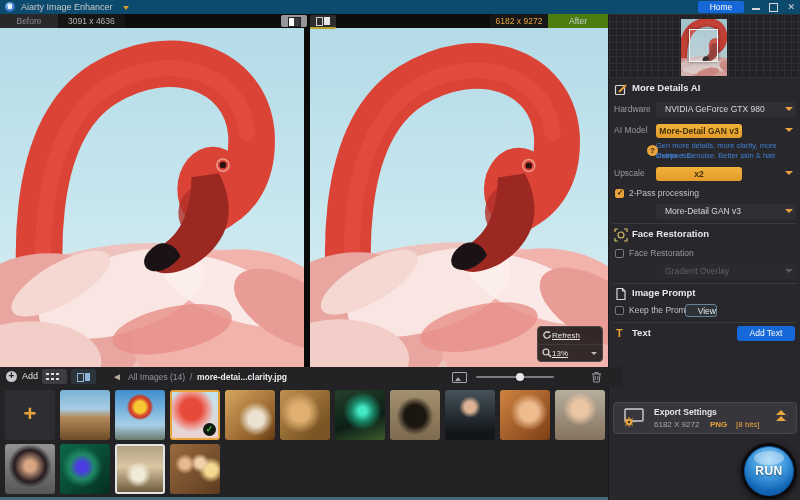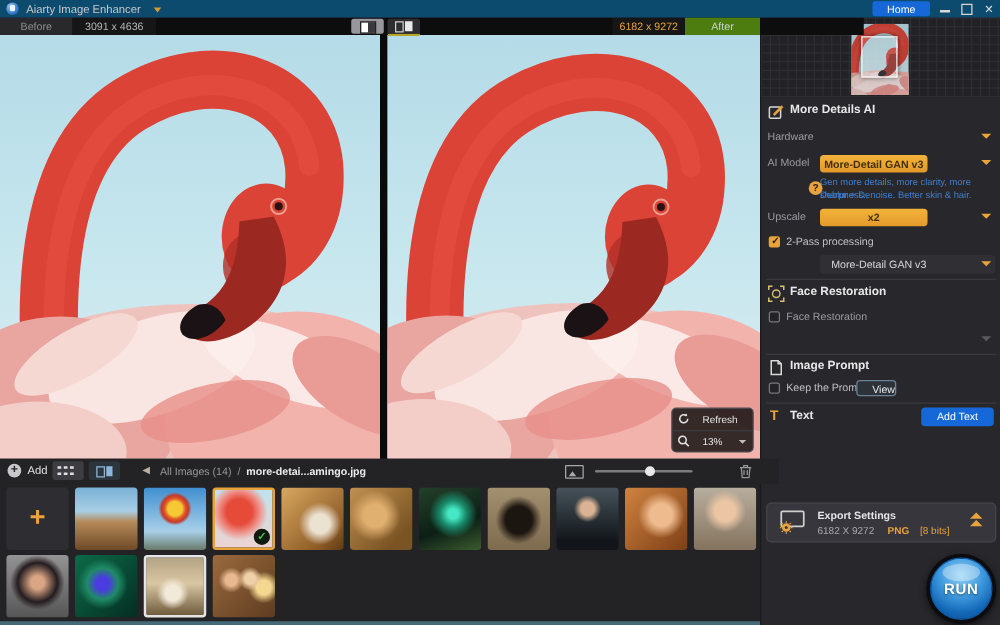--- a/index.html
+++ b/index.html
@@ -9,38 +9,38 @@
   .app-logo{position:absolute;left:5px;top:2px;width:10px;height:10px;border-radius:50%;
     background:radial-gradient(circle at 35% 30%,#9fc6ef,#3f7fd0 55%,#1d4f96);}
   .app-logo::after{content:"";position:absolute;left:3px;top:2px;width:4px;height:5px;background:#eef4fb;border-radius:1px;}
   .app-title{position:absolute;left:21px;top:2px;font-size:9px;color:#c9c9cc;}
   .title-chev{position:absolute;left:123px;top:6px;width:0;height:0;border-left:3.5px solid transparent;border-right:3.5px solid transparent;border-top:4px solid #d89a28;}
   .home-btn{position:absolute;right:56px;top:1px;width:46px;height:12px;background:#1668d8;border-radius:2px;color:#fff;font-size:8.5px;text-align:center;line-height:12px;}
   .win-min{position:absolute;right:40px;top:8px;width:8px;height:1.5px;background:#d8d8d8;}
   .win-max{position:absolute;right:22px;top:3px;width:7px;height:7px;border:1.2px solid #d8d8d8;}
   .win-close{position:absolute;right:5px;top:1px;color:#d8d8d8;font-size:9px;line-height:12px;}
   
-  .viewer-header{position:absolute;left:0;top:14px;width:691px;height:14px;background:#0d0d0e;z-index:30;}
+  .viewer-header{position:absolute;left:0;top:14px;width:608px;height:14px;background:#0d0d0e;z-index:30;}
   .tab-before{position:absolute;left:0;top:0;width:58px;height:14px;background:#29292c;color:#8e8e92;font-size:8.5px;text-align:center;line-height:14px;}
   .dims-before{position:absolute;left:58px;top:0;height:14px;padding:0 10px;background:#161617;color:#b4b4b6;font-size:8.5px;line-height:14px;}
   .dims-after{position:absolute;left:490px;top:0;width:58px;height:14px;background:#161617;color:#e8a33d;font-size:8.5px;text-align:center;line-height:14px;}
   .tab-after{position:absolute;left:548px;top:0;width:60px;height:14px;background:#4d7c0f;color:#c8d4da;font-size:8.5px;text-align:center;line-height:14px;}
   .vbtn1{position:absolute;left:281px;top:1px;width:26px;height:12px;background:#98989c;border-radius:2px;}
   .vbtn1 i{position:absolute;left:7px;top:2px;width:11px;height:8px;border:1px solid #222;background:linear-gradient(90deg,#fff 0 50%,#3a3a3c 50% 100%);display:block;}
   .vbtn2{position:absolute;left:310px;top:1px;width:26px;height:12px;background:#2e2e30;border-radius:2px;border-bottom:2px solid #b8a428;}
   .vbtn2 i{position:absolute;left:6px;top:2px;width:5px;height:7px;border:1px solid #cfcfcf;display:block;}
   .vbtn2 b{position:absolute;left:14px;top:2px;width:6px;height:8px;background:#e8e8e8;display:block;}
   
   .viewer{position:absolute;left:0;top:28px;width:608px;height:339px;background:#0a0a0a;}
   .panel{position:absolute;top:0;height:339px;overflow:hidden;background:#bcdfe9;}
   .panel.before{left:0;width:304px;}
   .panel.after{left:310px;width:298px;}
   .panel svg{display:block;width:100%;height:100%;}
   .zoom-overlay{position:absolute;right:5px;bottom:5px;width:64px;height:34px;background:rgba(12,12,12,.82);border:1px solid #4a4a4e;border-radius:4px;color:#e4e4e6;font-size:8px;z-index:20;}
-  .zoom-row{position:relative;height:17px;line-height:17px;padding-left:24px;}
+  .zoom-row{position:relative;height:17px;line-height:17px;padding-left:14px;text-decoration:underline;}
   .zoom-row+.zoom-row{border-top:1px solid #3c3c40;}
   .zoom-row svg{position:absolute;left:4px;top:3px;width:10px;height:10px;}
   .zoom-chev{position:absolute;right:5px;top:7px;width:0;height:0;border-left:3px solid transparent;border-right:3px solid transparent;border-top:3.5px solid #bdbdbf;}
   
   .sidebar{position:absolute;left:608px;top:14px;width:192px;height:486px;background:#28282c;border-left:1px solid #1a1a1c;box-sizing:border-box;}
   .navigator{position:absolute;left:0;top:0;width:192px;height:64px;background:#222226;
     background-image:linear-gradient(#2f2f34 1px,transparent 1px),linear-gradient(90deg,#2f2f34 1px,transparent 1px);background-size:7px 7px;}
   .nav-mini{position:absolute;left:72px;top:5px;width:46px;height:57px;overflow:hidden;opacity:.85;}
   .nav-mini svg{display:block;width:100%;height:100%;}
   .nav-select{position:absolute;left:80px;top:15px;width:27px;height:31px;border:1.5px solid #f2f2f2;background:rgba(255,255,255,.12);box-shadow:0 0 4px rgba(0,0,0,.5);}
@@ -222,20 +222,21 @@
 
     <div class="sec-title" style="top:67px">
       <svg width="14" height="14" viewBox="0 0 14 14">
           <rect x="1.5" y="3.5" width="9" height="9" fill="none" stroke="#d8d8d8" stroke-width="1.2" rx="1"></rect>
           <path d="M5 10 L12 3" stroke="#e8a33d" stroke-width="2"></path>
         </svg>
       <span>More Details AI</span>
     </div>
 
     <span class="row-label" style="top:88px">Hardware</span>
+    <div class="dd" style="top:88px">NVIDIA GeForce GTX 980</div>
     <span class="chev" style="top:93px"></span>
 
     <span class="row-label" style="top:109px">AI Model</span>
     <div class="pill" style="top:110px">More-Detail GAN  v3</div>
     <span class="chev" style="top:114px"></span>
 
     <span class="help" style="top:131px">?</span>
     <div class="desc" style="top:127px">Gen more details, more clarity, more sharpness.</div>
     <div class="desc" style="top:137px">Deblur + Denoise. Better skin &amp; hair.</div>
 
@@ -252,20 +253,21 @@
 
     <div class="sec-title" style="top:213px">
       <svg width="14" height="14" viewBox="0 0 14 14">
           <path d="M1 4 V1 H4 M10 1 H13 V4 M13 10 V13 H10 M4 13 H1 V10" fill="none" stroke="#d8c06a" stroke-width="1.2"></path>
           <circle cx="7" cy="7" r="3" fill="none" stroke="#d8c06a" stroke-width="1.1"></circle>
         </svg>
       <span>Face Restoration</span>
     </div>
     <span class="cb" style="left:6px;top:235px"></span>
     <span class="cb-label" style="left:20px;top:234px;color:#9a9aa0">Face Restoration</span>
+    <div class="dd disabled" style="top:250px">Gradient Overlay</div>
     <span class="chev dim" style="top:255px"></span>
 
     <div class="divider" style="top:269px"></div>
 
     <div class="sec-title" style="top:272px">
       <svg width="14" height="14" viewBox="0 0 14 14">
           <path d="M3 1.5 H8.5 L11 4 V12.5 H3 Z" fill="none" stroke="#d8d8d8" stroke-width="1.2"></path>
           <path d="M8.5 1.5 V4 H11" fill="none" stroke="#d8d8d8" stroke-width="1.2"></path>
         </svg>
       <span>Image Prompt</span>
@@ -316,21 +318,21 @@
           <i class="r2" style="left:9px"></i>
           <i class="r2" style="left:14px"></i>
       </span>
       <span class="film-btn">
           <i></i>
           <b></b>
         </span>
       <span class="back-arrow">◄</span>
       <span class="crumb-all">All Images (14)</span>
       <span class="crumb-sep">/</span>
-      <span class="crumb-file">more-detai...amingo.jpg</span>
+      <span class="crumb-file">more-detai...clarity.jpg</span>
       <span class="size-ico"></span>
       <span class="zoom-slider">
           <span class="handle"></span>
         </span>
       <svg class="trash" width="11" height="12" viewBox="0 0 11 12">
         <path d="M1 3 H10 M4 3 V1.5 H7 V3 M2 3 L2.8 11 H8.2 L9 3 M4.2 5 V9 M6.8 5 V9" fill="none" stroke="#9a9a9e" stroke-width="1"></path>
       </svg>
     </div>
     <div class="thumb-row row1">
         <div class="thumb t-add" style="left: 0px;">

